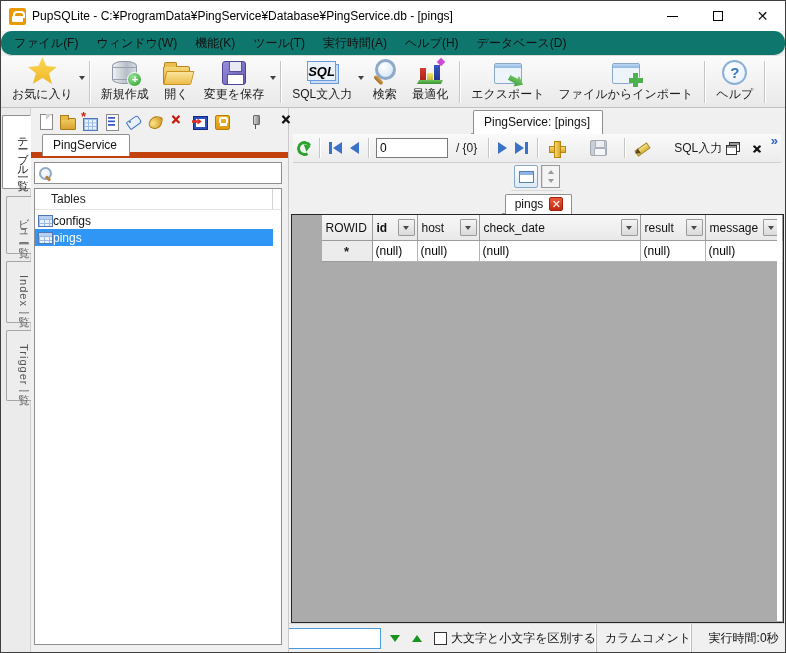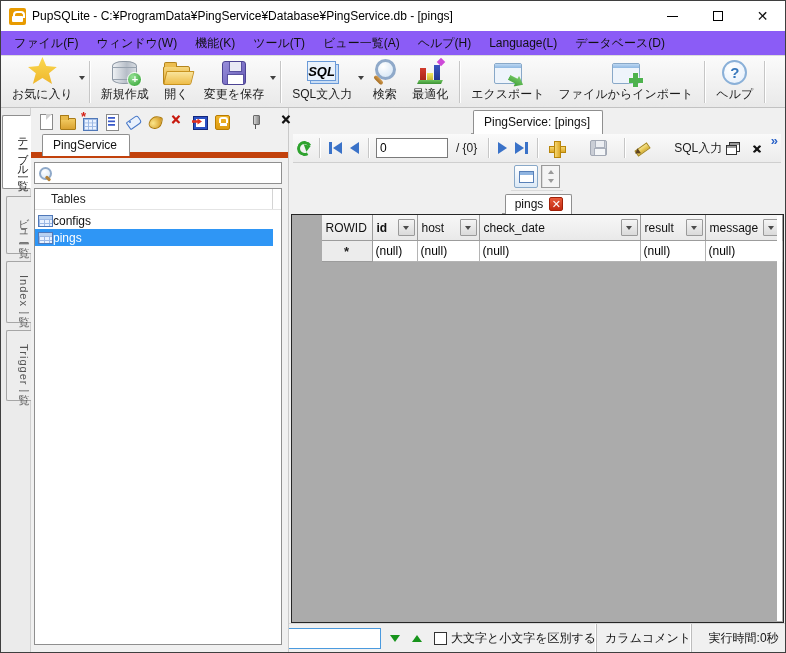--- a/index.html
+++ b/index.html
@@ -14,21 +14,21 @@
   .app-icon::before { content:""; position:absolute; left:4px; top:3px; width:8px; height:5px; border:2px solid #fff; border-bottom:none; border-radius:4px 4px 0 0; }
   .app-icon::after { content:""; position:absolute; left:3px; top:8px; width:11px; height:6px; background:#fff; border-radius:1px; }
   .title-text { font-size:12px; color:#000; white-space:nowrap; overflow:hidden; }
   .win-controls { margin-left:auto; display:flex; height:100%; }
   .win-btn { width:45px; height:100%; display:flex; align-items:center; justify-content:center; }
   .glyph-min { width:11px; height:1px; background:#000; display:block; }
   .glyph-max { width:10px; height:10px; border:1px solid #000; display:block; }
   .glyph-close { font-size:14px; font-weight:400; line-height:10px; }
 
   
-  .menubar { height:25px; background:#8b5cf6; border-bottom:1px solid #dcdcdc; display:flex; align-items:stretch; padding-left:4px; flex:0 0 auto; }
+  .menubar { height:25px; background:#0f766e; border-bottom:1px solid #dcdcdc; display:flex; align-items:stretch; padding-left:4px; flex:0 0 auto;border-radius:11px; }
   .menu-item { padding:0 9px; display:flex; align-items:center; font-size:12px; color:#111; cursor:default; }
 
   
   .toolbar { height:52px; background:linear-gradient(#fbfbfb,#e9e9e9); border-bottom:1px solid #c2c2c2; display:flex; align-items:stretch; padding:2px 2px 1px 4px; flex:0 0 auto; }
   .tb-sep { width:1px; background:#c6c6c6; margin:3px 4px; box-shadow:1px 0 0 #fff; }
   .tb-btn { display:flex; flex-direction:column; align-items:center; justify-content:flex-end; padding:2px 7px 3px 7px; position:relative; }
   .tb-ico { height:29px; display:flex; align-items:center; justify-content:center; margin-bottom:1px; }
   .tb-lbl { font-size:12px; color:#1a1a1a; white-space:nowrap; }
   .tb-caret { position:absolute; right:0px; top:18px; width:0; height:0; border-left:3.5px solid transparent; border-right:3.5px solid transparent; border-top:4px solid #404040; }
   .tb-btn.has-caret { padding-right:12px; }
@@ -212,23 +212,22 @@
           <span class="glyph-close">✕</span>
         </div>
     </div>
   </div>
 
   <div class="menubar" id="menubar">
       <div class="menu-item">ファイル(F)</div>
       <div class="menu-item">ウィンドウ(W)</div>
       <div class="menu-item">機能(K)</div>
       <div class="menu-item">ツール(T)</div>
-      <div class="menu-item">ビュー一覧(A)</div>
+      <div class="menu-item">実行時間(A)</div>
       <div class="menu-item">ヘルプ(H)</div>
-      <div class="menu-item">Language(L)</div>
       <div class="menu-item">データベース(D)</div>
     </div>
 
   <div class="toolbar" id="toolbar">
       <div class="tb-btn has-caret">
         <span class="tb-ico">
           <span class="i-star"></span>
         </span>
         <span class="tb-lbl">お気に入り</span>
         <span class="tb-caret"></span>

